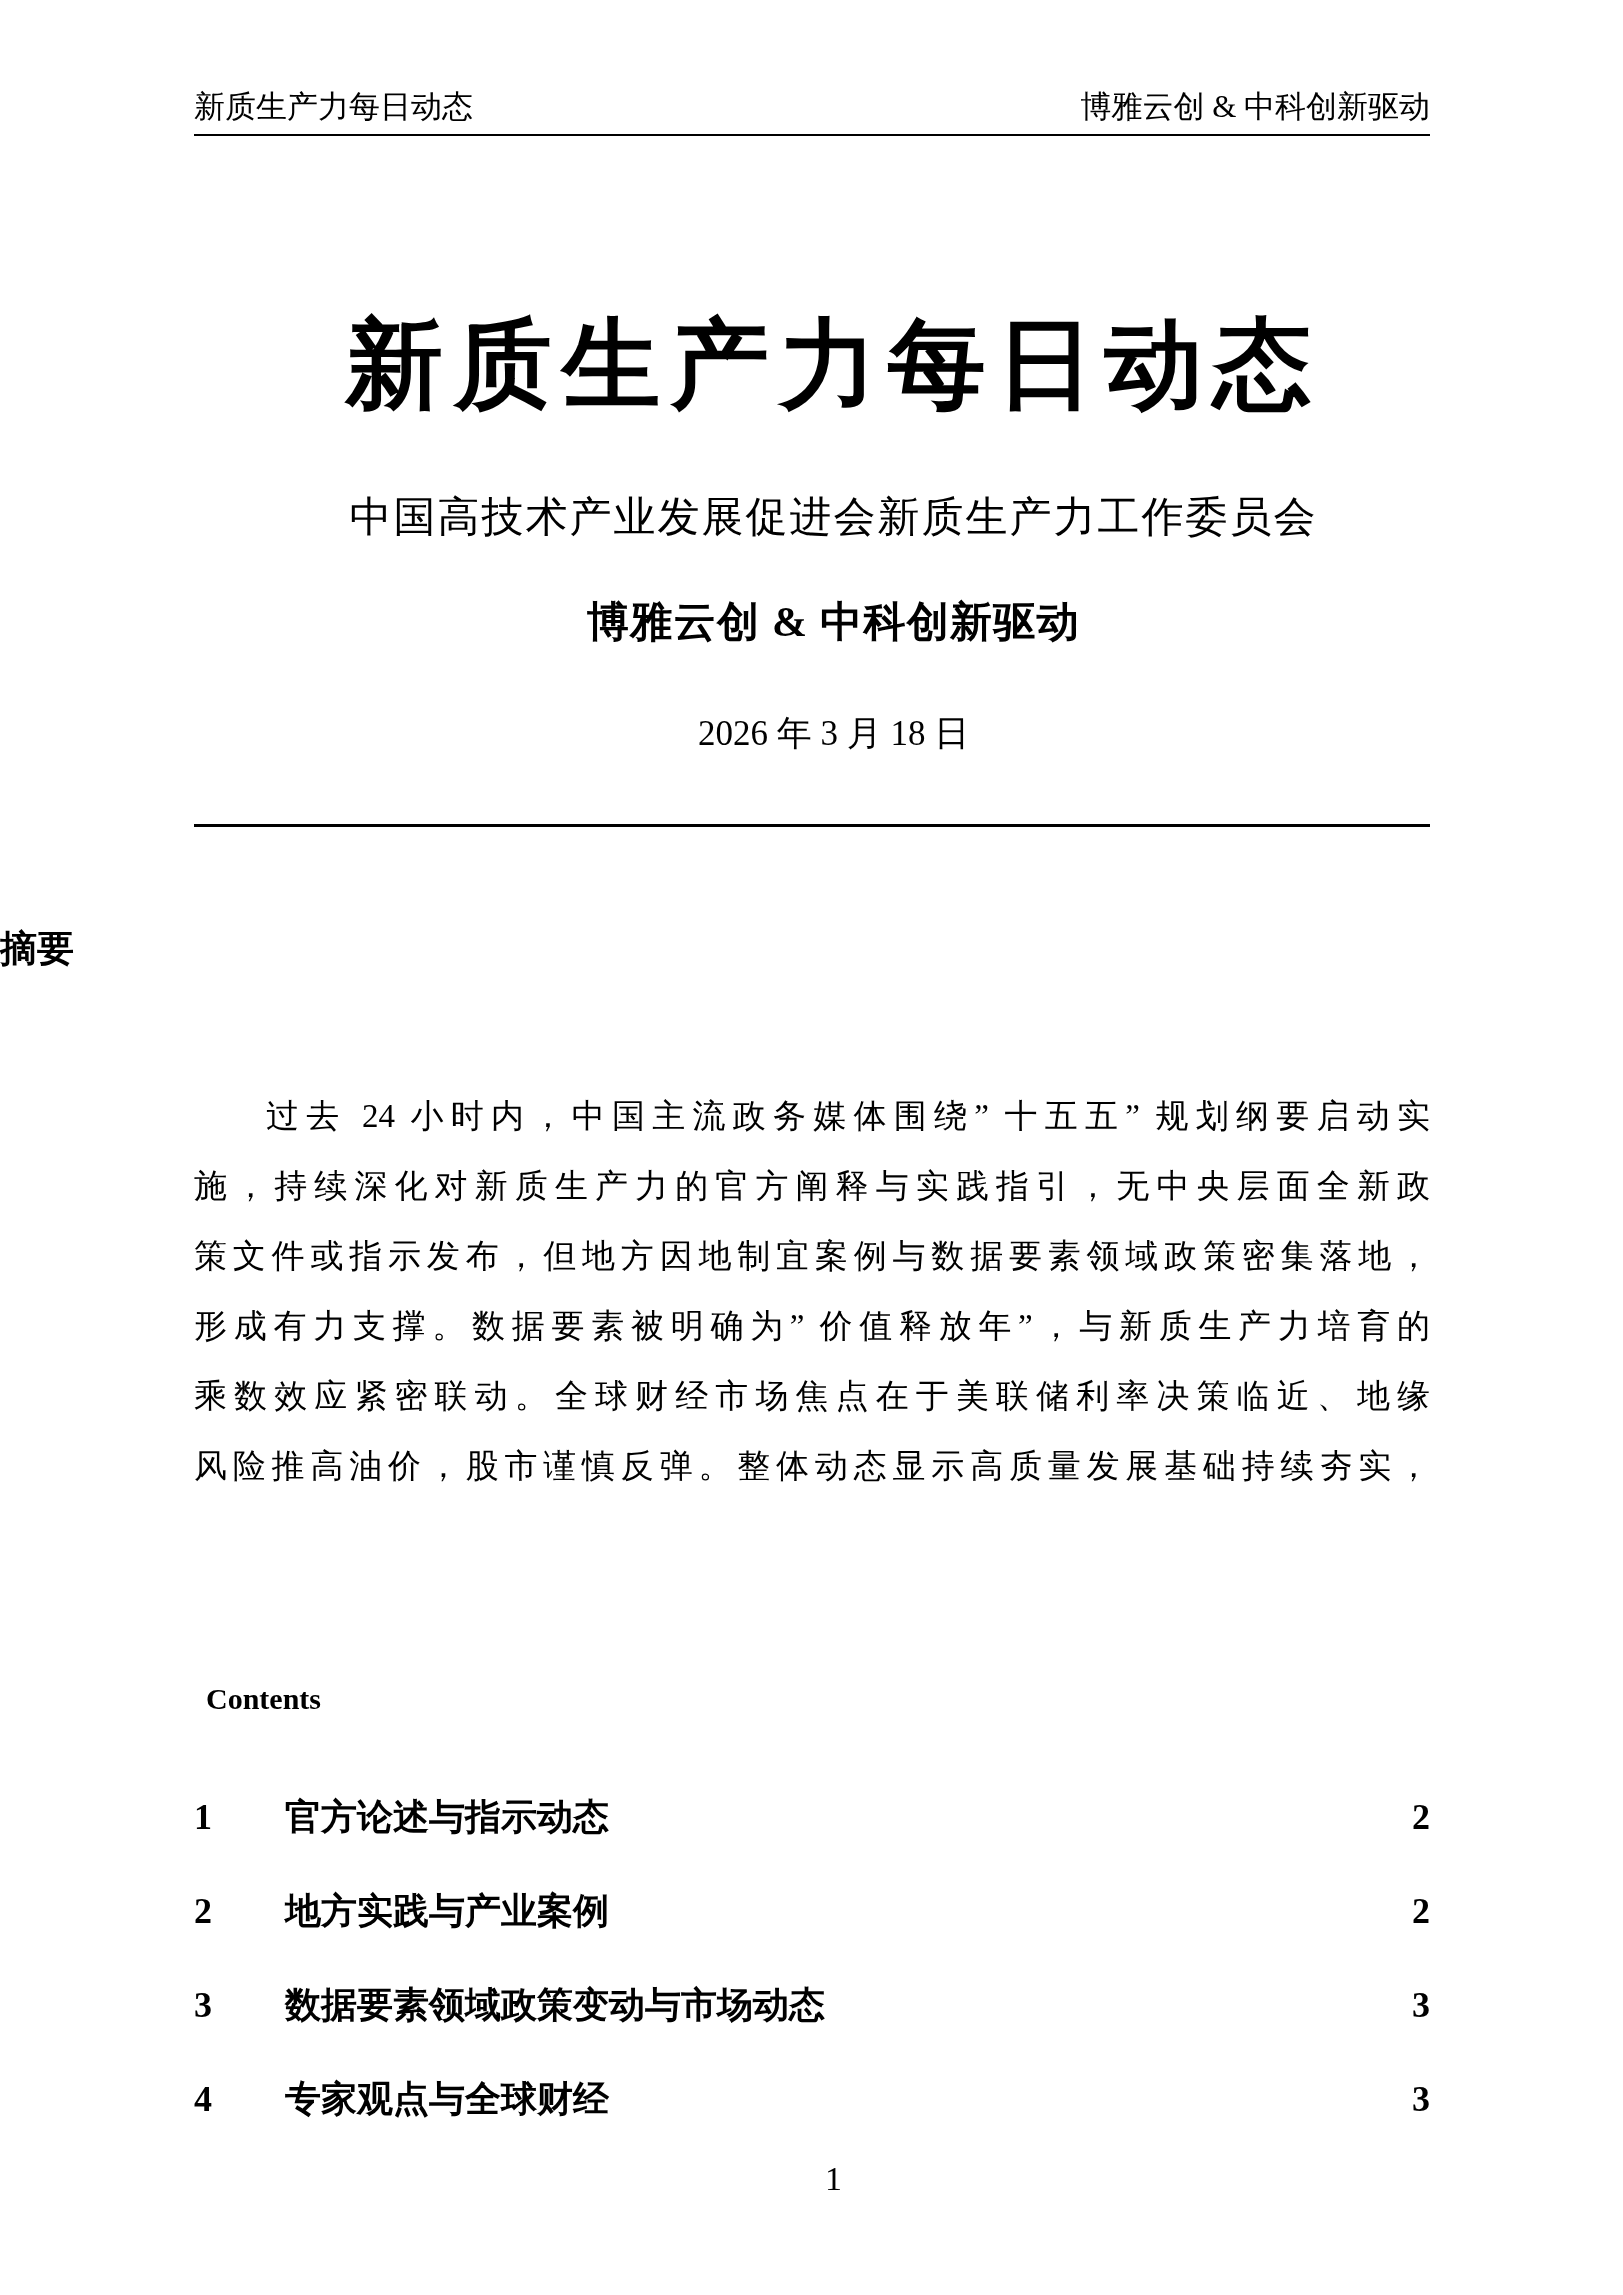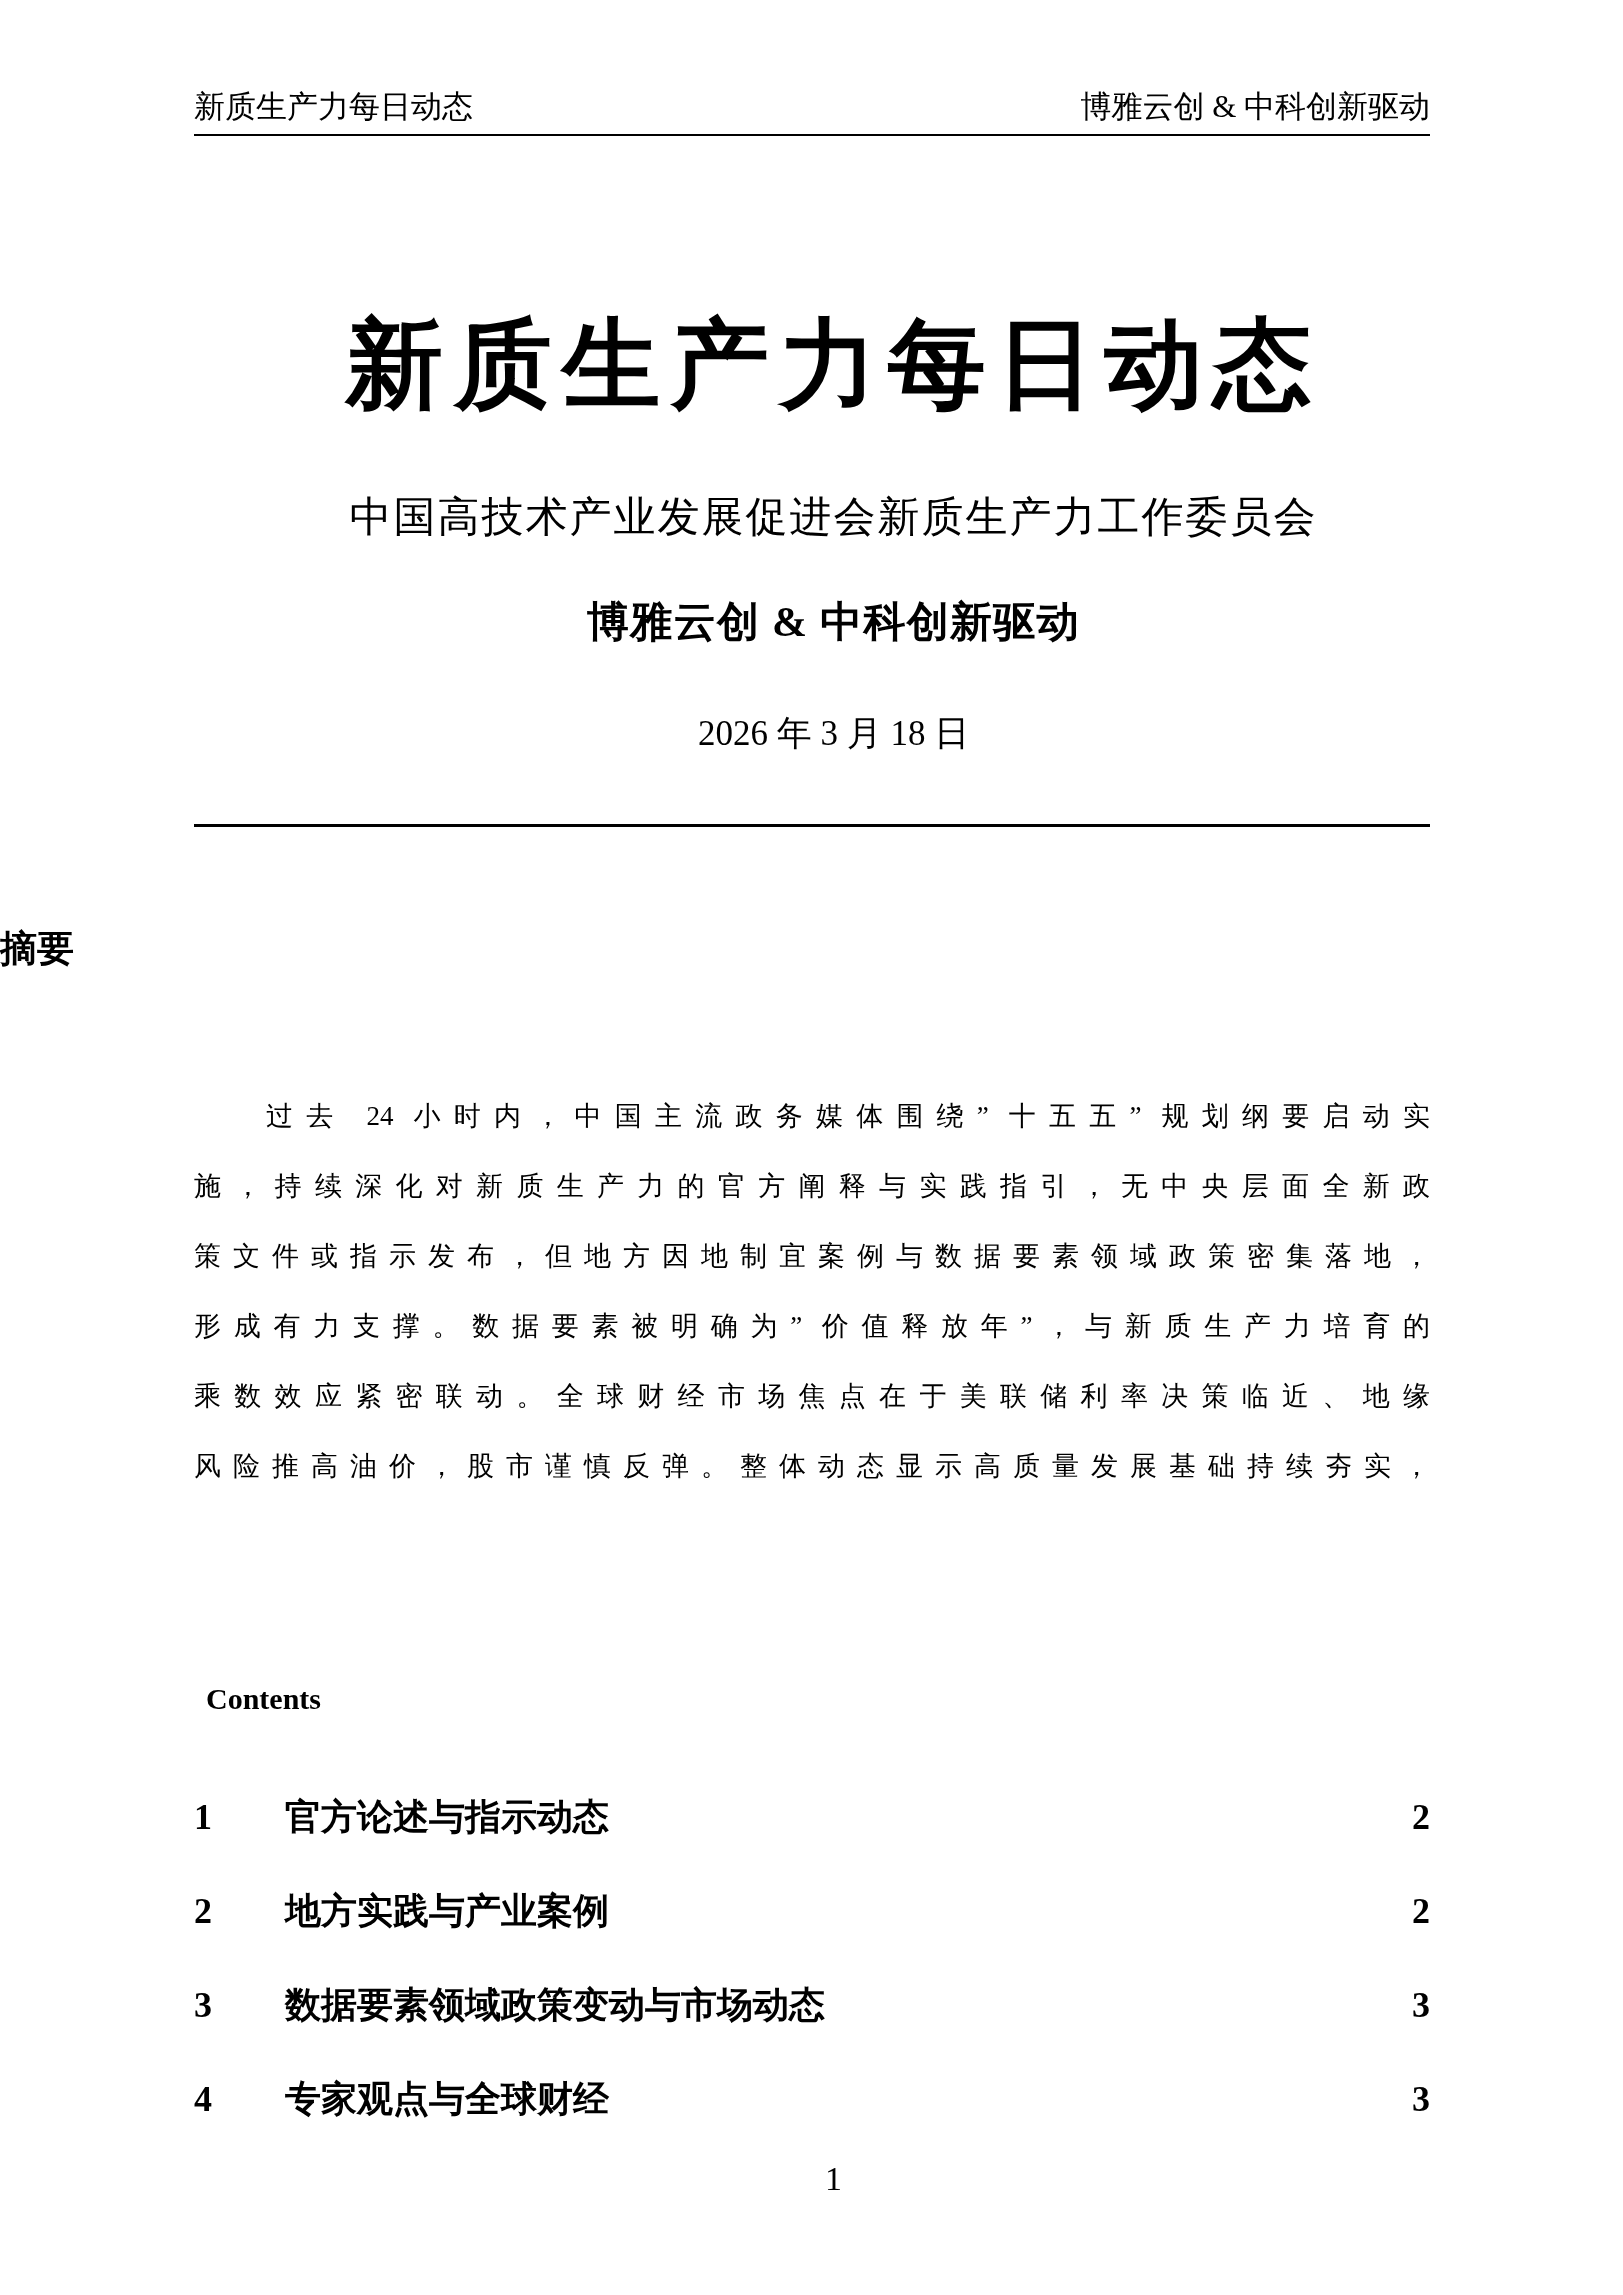--- a/index.html
+++ b/index.html
@@ -93,21 +93,21 @@
     text-align: left;
     font-size: 37px;
     line-height: 42px;
     font-weight: bold;
   }
   .abstract-body {
     position: absolute;
     top: 1081px;
     left: 194px;
     width: 1236px;
-    font-size: 27px;
+    font-size: 33px;
   }
   .abs-line {
     line-height: 70px;
     text-align: justify;
     text-align-last: justify;
     white-space: nowrap;
   }
   .abs-line.first {
     text-indent: 72px;
   }

